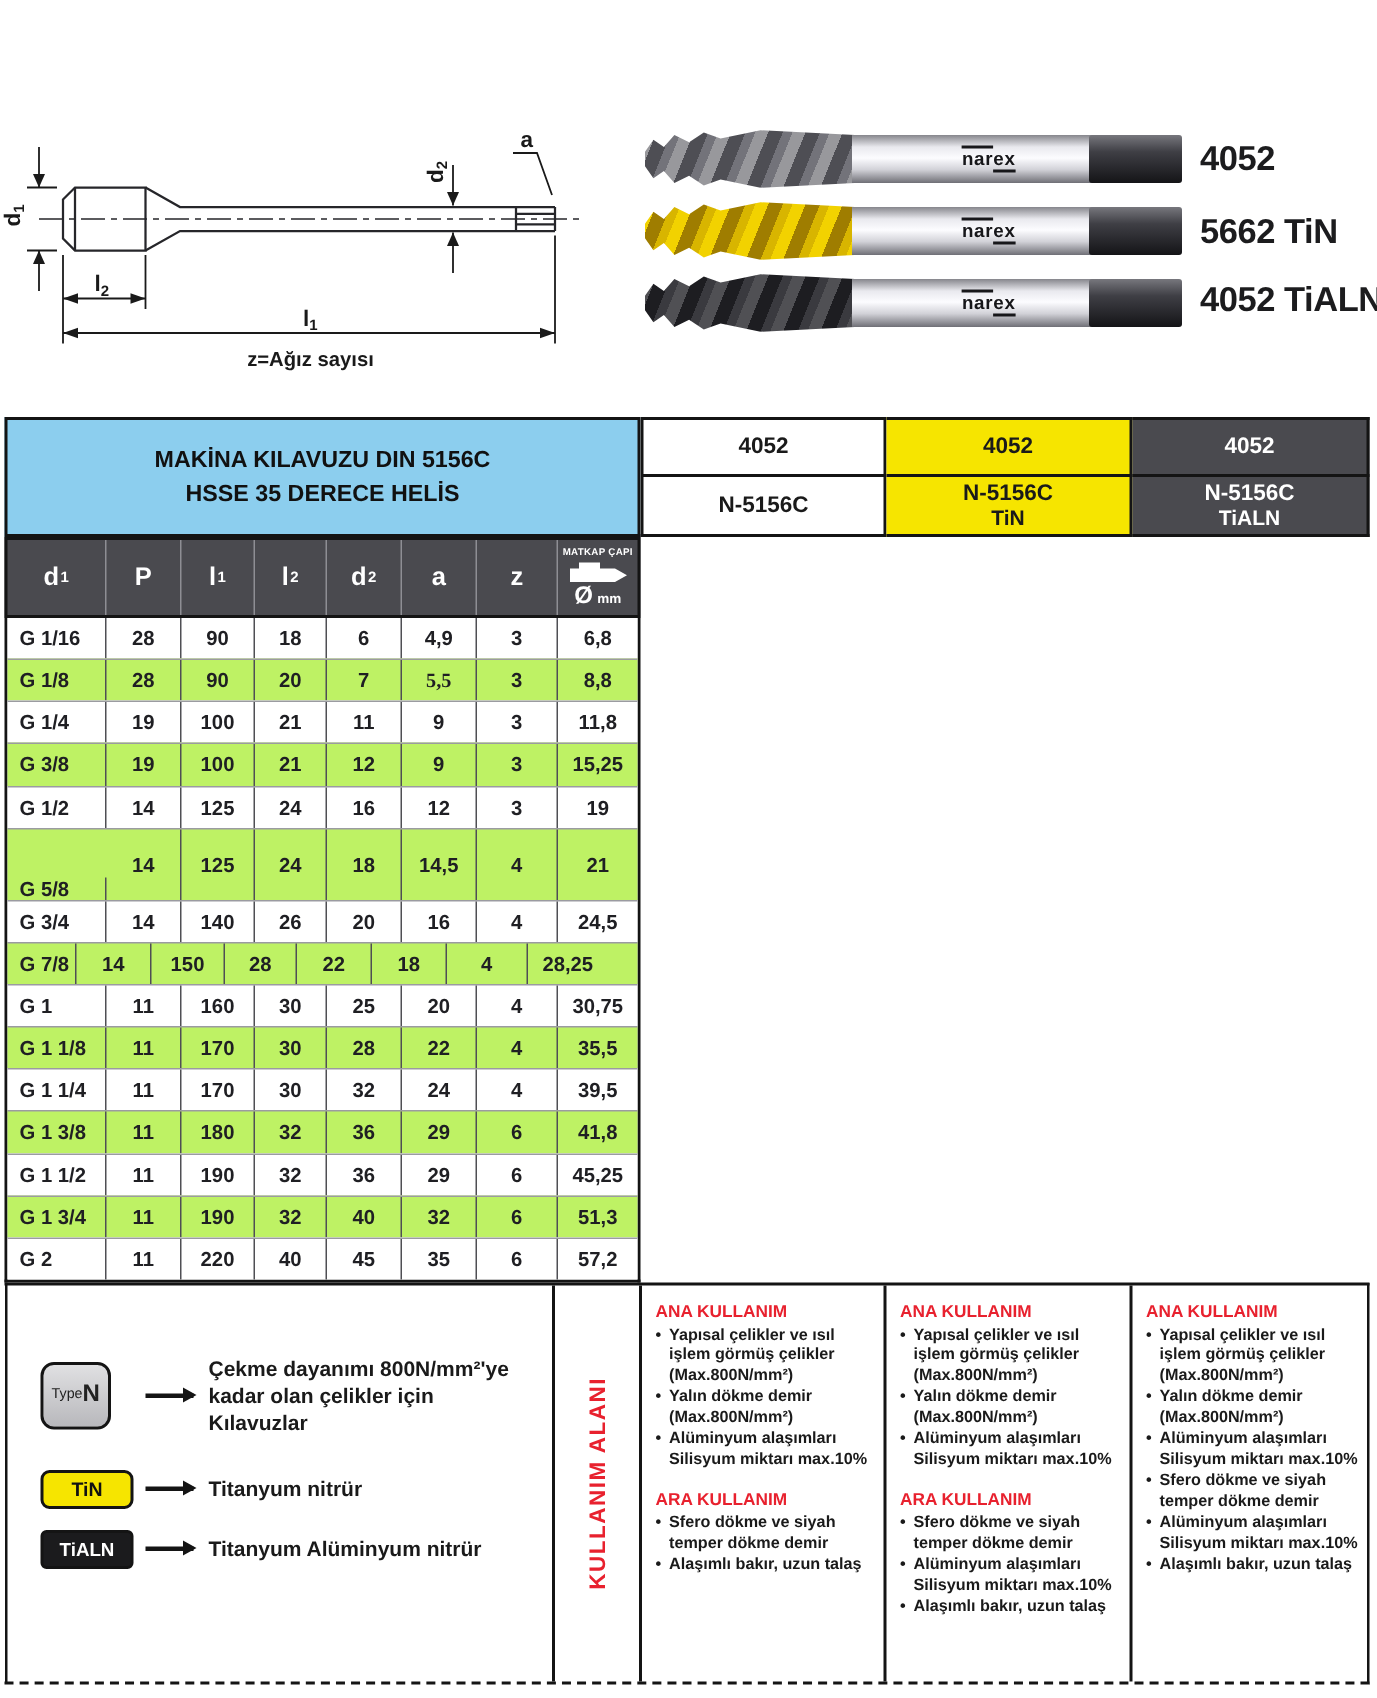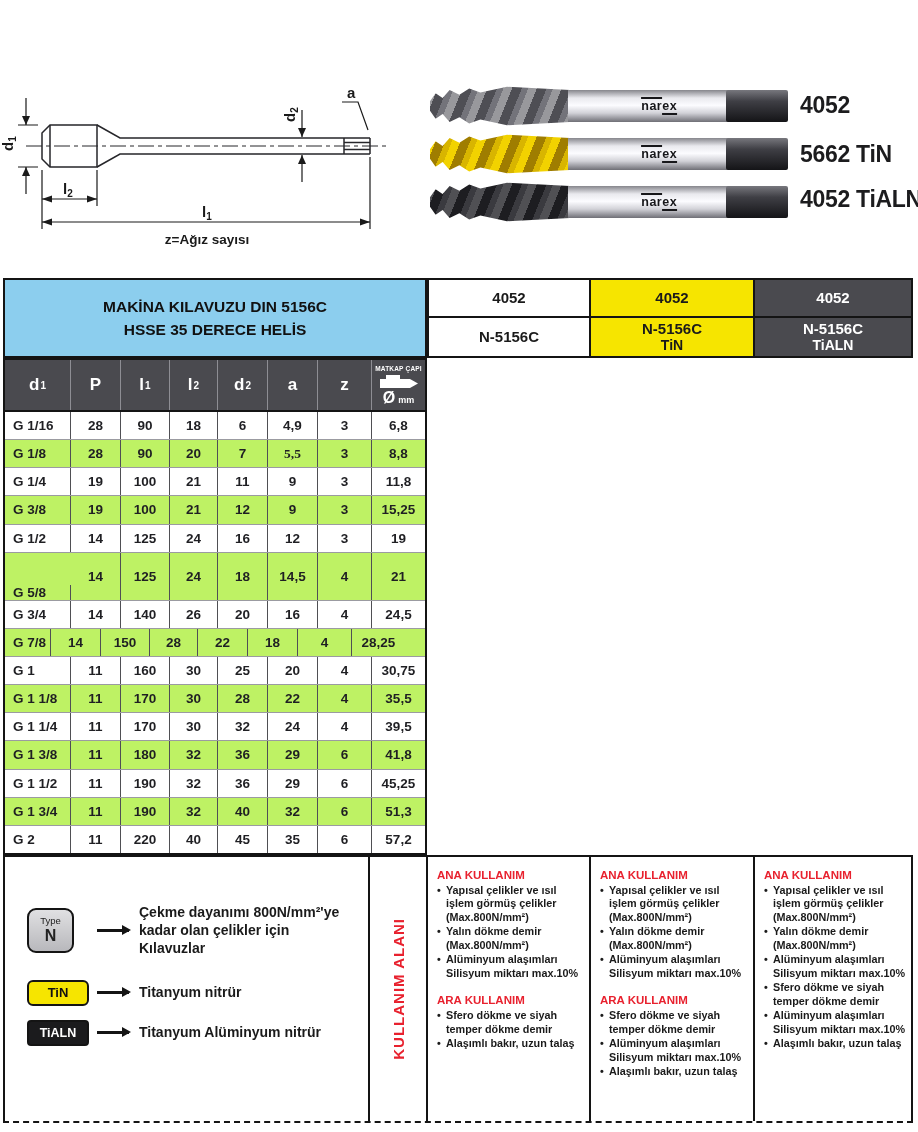--- a/index.html
+++ b/index.html
@@ -65,21 +65,21 @@
   .dc.first{justify-content:flex-start;padding-left:8px;}
 
   
   .bottom{position:absolute;left:3px;top:855px;width:910px;height:268px;box-sizing:border-box;
     border:2px solid #141414;border-bottom-style:dashed;display:flex;}
   .legend-area{width:363px;box-sizing:border-box;padding:46px 0 0 22px;}
   .legend-row{display:flex;align-items:center;margin-bottom:14px;}
   .legend-row.first{margin-bottom:22px;}
   .badge-wrap{width:66px;display:flex;justify-content:flex-start;}
   .badge{box-sizing:border-box;border:2px solid #141414;font-weight:bold;text-align:center;
-    display:flex;flex-direction:column;align-items:center;justify-content:center;}
+    display:flex;flex-direction:row;align-items:center;justify-content:center;}
   .badge.type-n{width:47px;height:45px;border-radius:9px;background:linear-gradient(#e0e0e2,#b8b8bc);color:#222;}
   .badge .b-top{font-size:9.5px;font-weight:normal;line-height:1.1;}
   .badge .b-main{font-size:16px;line-height:1.1;}
   .badge.hsse{width:62px;height:26px;border-radius:6px;background:linear-gradient(#63c4ee,#1f95d0);font-size:14px;color:#0b2b3e;}
   .badge.tin{width:62px;height:26px;border-radius:6px;background:#F6E500;font-size:13px;color:#111;}
   .badge.tialn{width:62px;height:26px;border-radius:4px;background:#1b1b1d;font-size:12.5px;color:#fff;}
   .l-arrow{width:32px;height:2.5px;background:#141414;position:relative;margin:0 10px 0 4px;flex:none;}
   .l-arrow::after{content:"";position:absolute;right:-2px;top:-4.5px;width:0;height:0;
     border-left:9px solid #141414;border-top:5.5px solid transparent;border-bottom:5.5px solid transparent;}
   .legend-text{font-weight:bold;font-size:14px;line-height:1.3;max-width:218px;}

